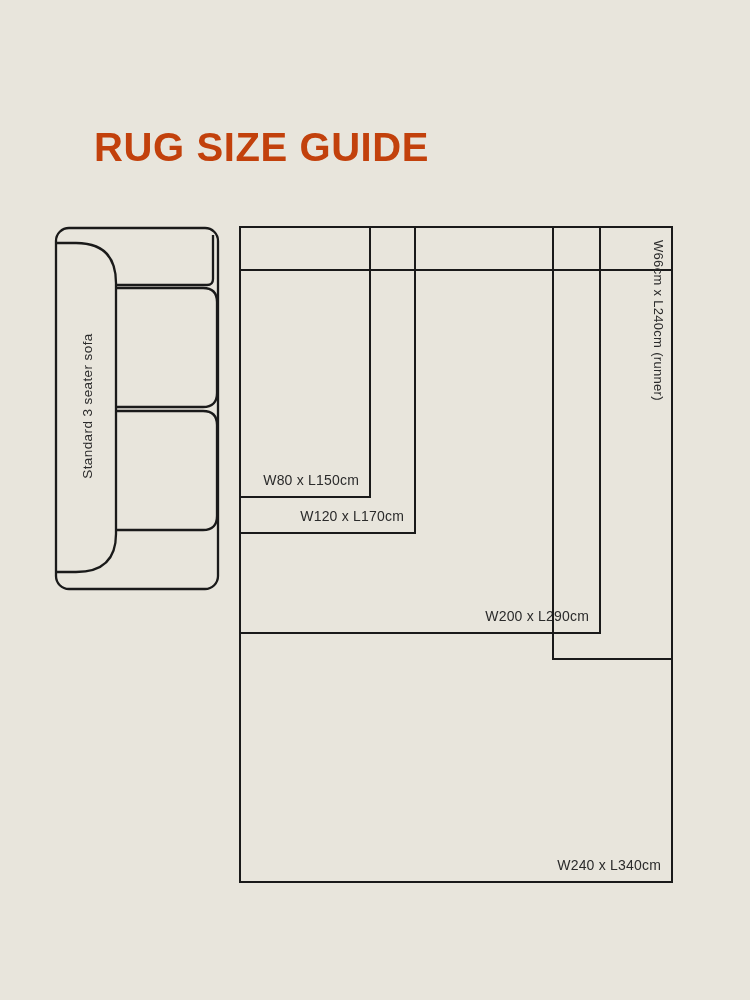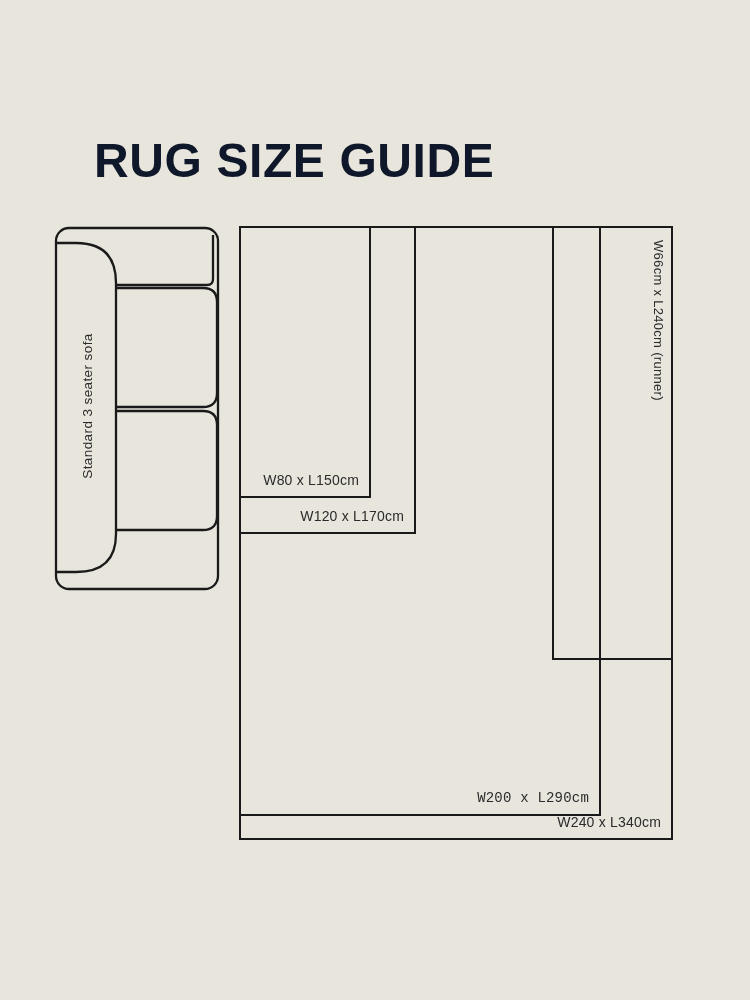--- a/index.html
+++ b/index.html
@@ -14,25 +14,25 @@
     background:var(--bg);
   }
   .canvas{
     position:relative;
     width:750px;height:1000px;
     background:var(--bg);
     overflow:hidden;
   }
   .page-title{
     position:absolute;
-    left:94px;top:133px;
-    font-size:48px;
+    left:94px;top:125px;
+    font-size:40px;
     font-weight:700;
     letter-spacing:0.6px;
-    color:#0f172a;
+    color:#c2410c;
     white-space:nowrap;
   }
   
   .sofa-svg{
     position:absolute;
     left:48px;top:220px;
     width:180px;height:378px;
   }
   .sofa-svg path,.sofa-svg rect{
     fill:none;
@@ -51,22 +51,22 @@
   
   .rug{
     position:absolute;
     left:239px;top:226px;
     border:2px solid var(--line);
     background:transparent;
   }
   #rug-w80 {width:132px;height:272px;}
   #rug-w120{width:177px;height:308px;}
   #rug-w160{width:290px;height:416px;}
-  #rug-w200{width:362px;height:590px;font-family:Liberation Mono, monospace;}
-  #rug-w240{width:434px;height:614px;}
+  #rug-w200{width:362px;height:408px;}
+  #rug-w240{width:434px;height:614px;margin-top:43px;}
   #rug-runner{left:552px;width:121px;height:434px;}
   .rug-label{
     position:absolute;
     right:10px;bottom:8px;
     font-size:14px;
     letter-spacing:0.2px;
     color:var(--text);
     white-space:nowrap;
   }
   .rug-label.vertical{

